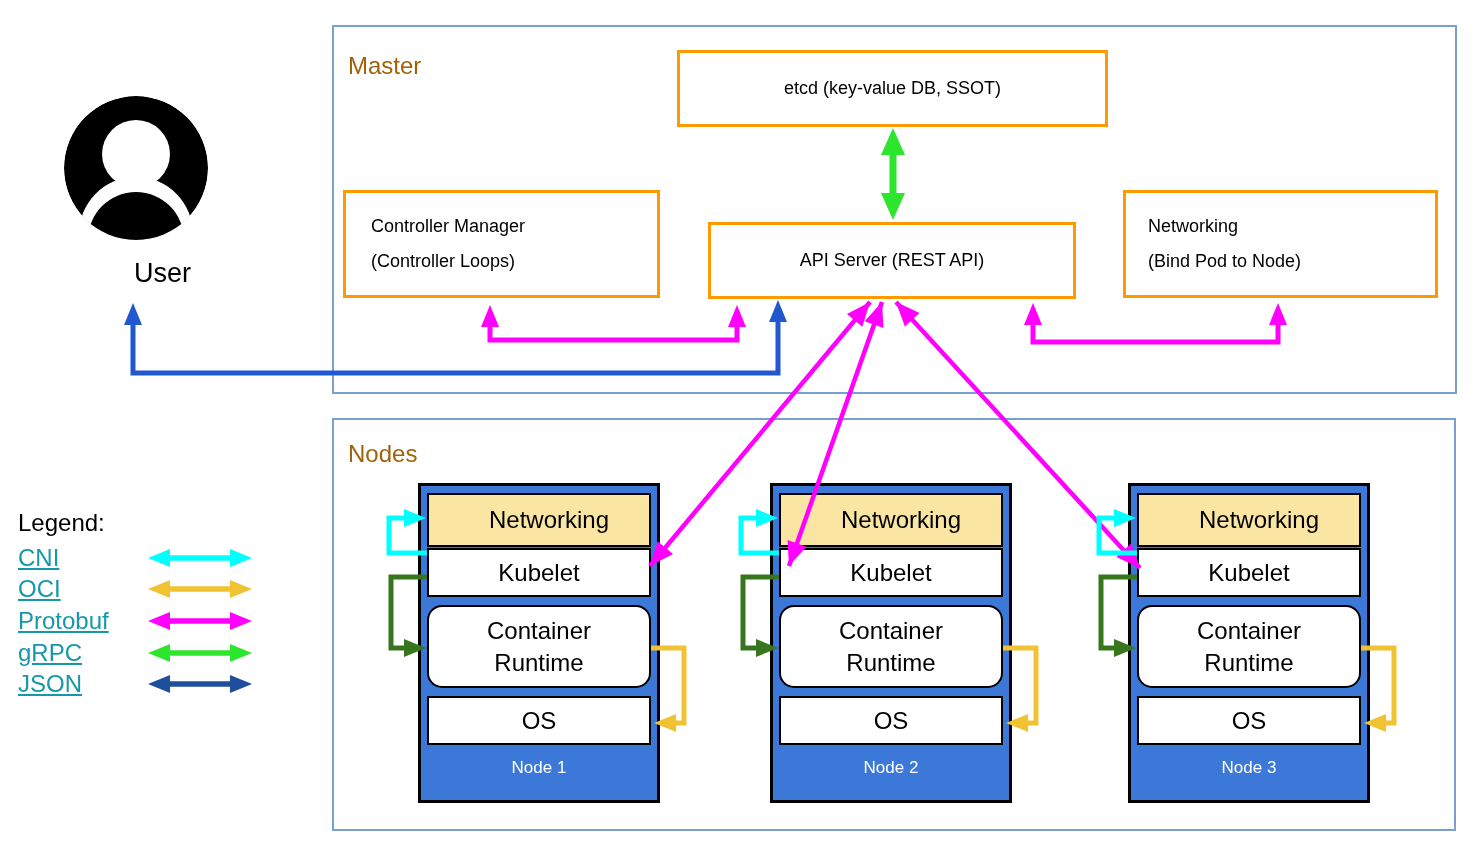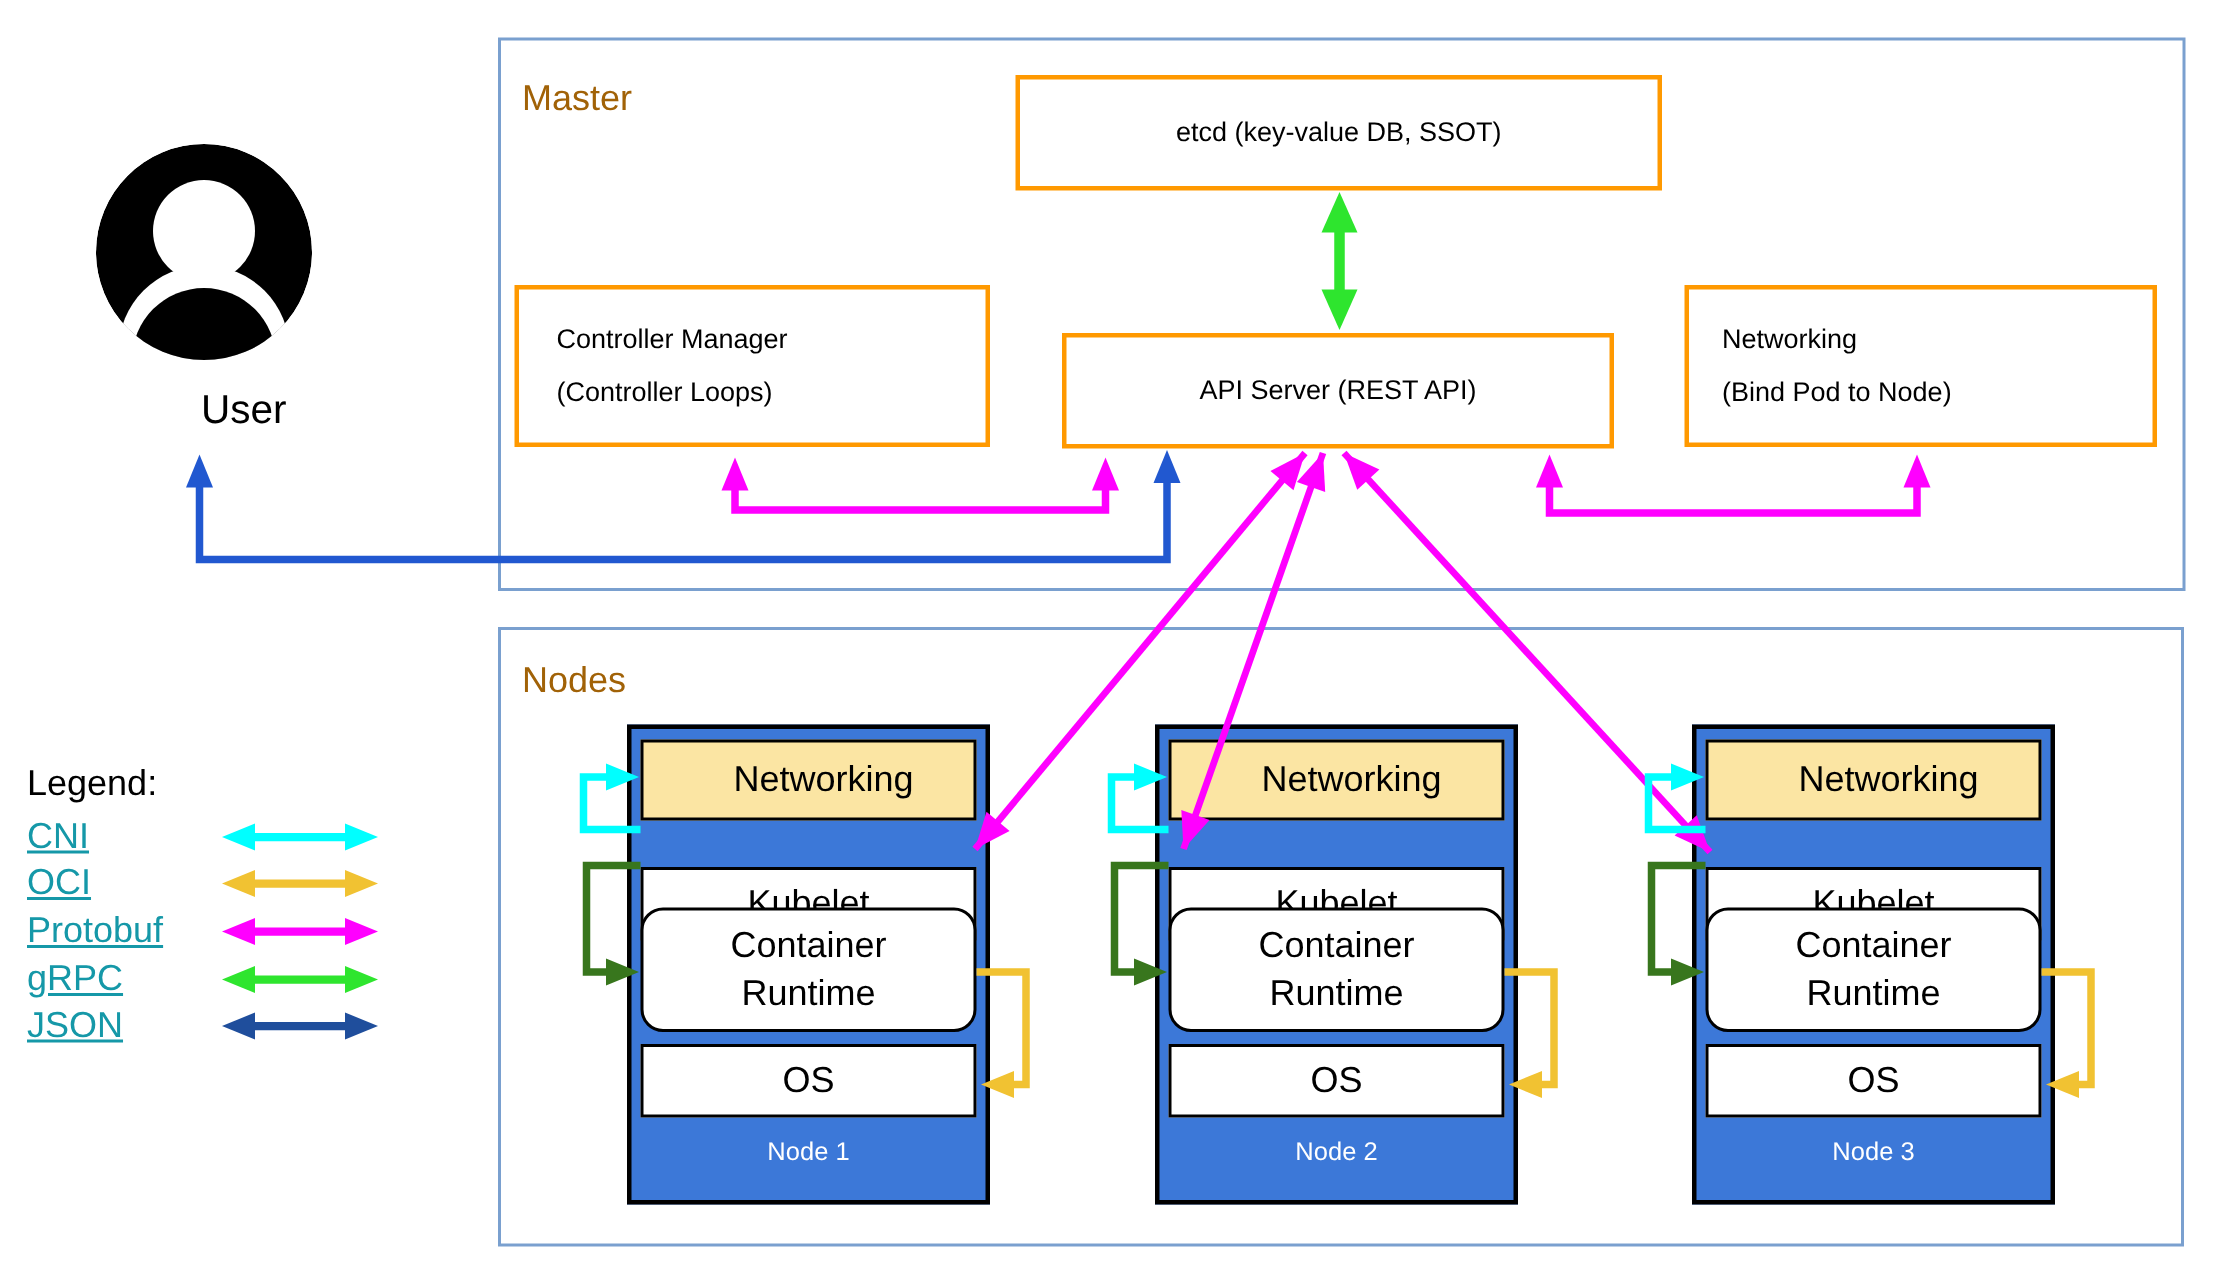--- a/index.html
+++ b/index.html
@@ -27,21 +27,21 @@
   .user-label{position:absolute;left:85px;top:258px;width:106px;text-align:right;font-size:27px;}
 
   
   .node{position:absolute;top:483px;width:242px;height:320px;background:var(--node_fill);
         border:3px solid #000;box-sizing:border-box;}
   .node.n1{left:418px;} .node.n2{left:770px;} .node.n3{left:1128px;}
   .ncomp{position:absolute;left:6px;width:224px;background:#fff;border:2px solid #000;
          box-sizing:border-box;display:flex;align-items:center;justify-content:center;
          text-align:center;font-size:24px;color:#000;line-height:1.3;}
   .ncomp.networking{top:7px;height:54px;background:var(--networking_fill);padding-left:20px;}
-  .ncomp.kubelet{top:62px;height:49px;margin-top:30px;}
+  .ncomp.kubelet{top:62px;height:49px;}
   .ncomp.cr{top:119px;height:83px;border-radius:15px;}
   .ncomp.cr .narrow{display:inline-block;width:150px;}
   .ncomp.os{top:210px;height:49px;}
   .node-name{position:absolute;left:0;right:0;top:272px;text-align:center;
              font-size:17px;color:var(--node_label_text);}
 
   
   .legend{position:absolute;left:18px;top:509px;width:270px;}
   .legend-title{font-size:24px;color:#000;height:33px;}
   .legend-row{height:31.6px;display:flex;align-items:center;}

